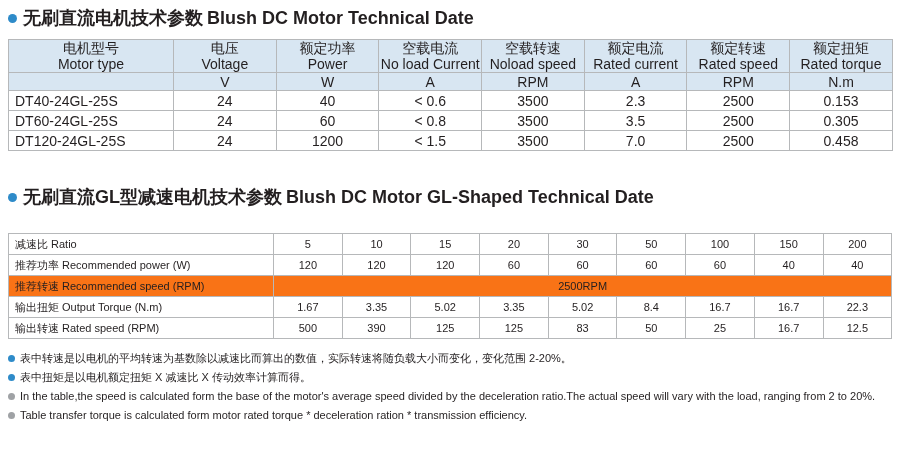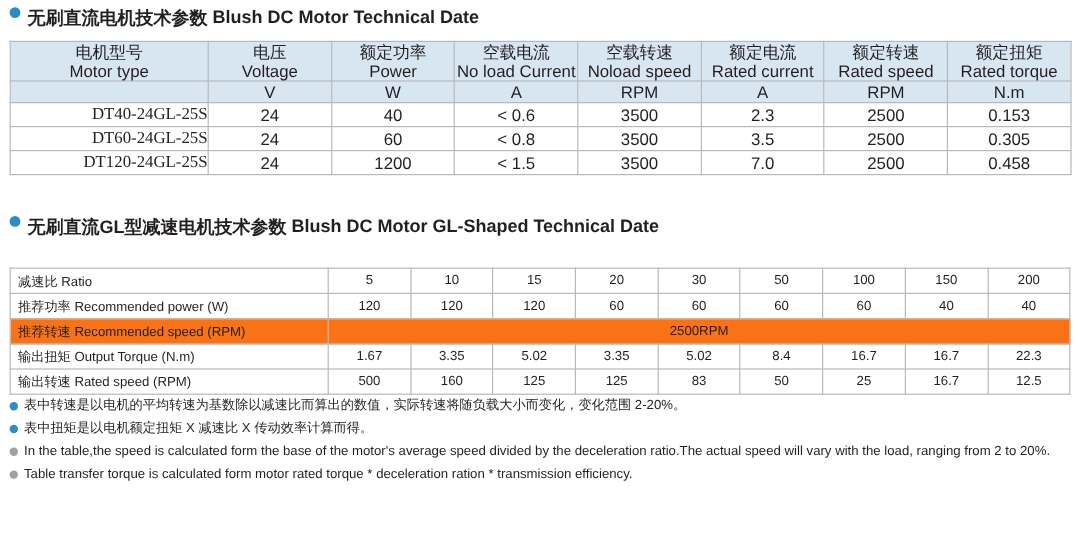--- a/index.html
+++ b/index.html
@@ -18,22 +18,22 @@
     position: relative;
     width: 900px;
     height: 451px;
     box-sizing: border-box;
     padding: 0 8px;
   }
 
   
   .section-head {
     display: flex;
-    align-items: flex-start;
-    font-size: 15px;
+    align-items: center;
+    font-size: 18px;
     font-weight: bold;
     color: #231f20;
     letter-spacing: 0;
   }
   .bullet-dot {
     width: 9px;
     height: 9px;
     border-radius: 50%;
     background: #2e8bc9;
     margin-right: 6px;
@@ -73,23 +73,22 @@
     line-height: 1.15;
   }
   .hdr-cell-two {
     height: 32px;
   }
   .unit-row td {
     background: #d8e6f2;
     height: 17px;
   }
   .left-cell {
-    text-align: right;
+    text-align: left;
     padding-left: 6px;
-    font-family: Liberation Serif, serif;
   }
 
   
   #table1 col.c0 { width: 165px; }
   #table1 col.cx { width: 102.7px; }
 
   
   #table2 { font-size: 11px; margin-top: 24px; }
   #table2 col.c0 { width: 265px; }
   #table2 col.cx { width: 68.7px; }
@@ -101,21 +100,21 @@
     padding-left: 6px;
   }
   #table2 .blue-row td {
     background: #f97316;
   }
 
   .spacer-1 { height: 34px; }
 
   
   .notes {
-    margin-top: 2px;
+    margin-top: 12px;
   }
   .note {
     display: flex;
     align-items: flex-start;
     font-size: 11px;
     line-height: 1.45;
     color: #231f20;
     margin-bottom: 3px;
   }
   .note .dot {
@@ -289,21 +288,21 @@
         <td>3.35</td>
         <td>5.02</td>
         <td>8.4</td>
         <td>16.7</td>
         <td>16.7</td>
         <td>22.3</td>
       </tr>
       <tr>
         <td class="row-label">输出转速 Rated speed (RPM)</td>
         <td>500</td>
-        <td>160</td>
+        <td>390</td>
         <td>125</td>
         <td>125</td>
         <td>83</td>
         <td>50</td>
         <td>25</td>
         <td>16.7</td>
         <td>12.5</td>
       </tr>
     </tbody>
   </table>

